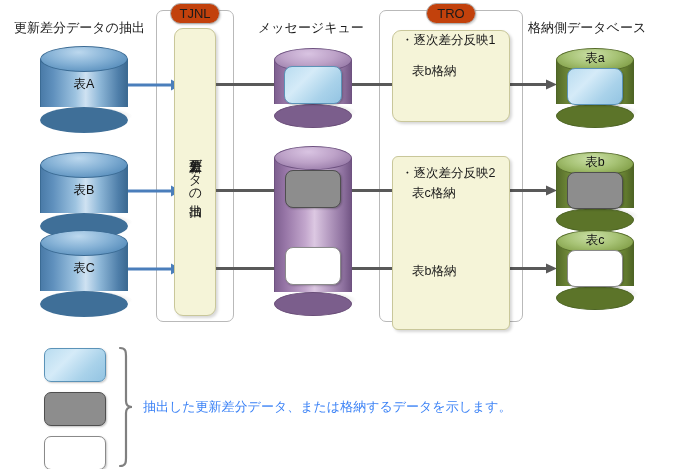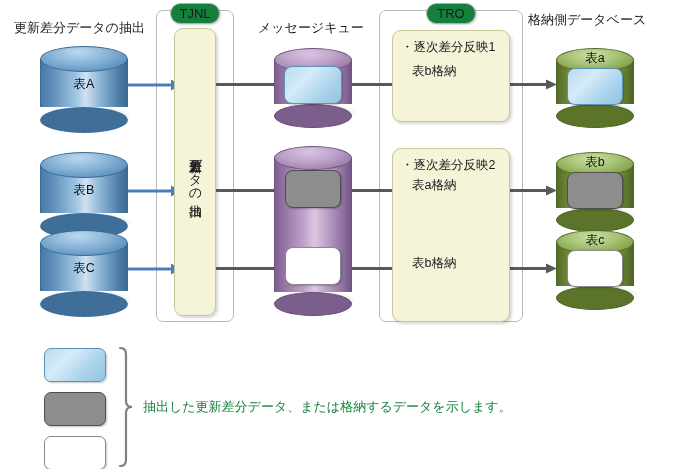--- a/index.html
+++ b/index.html
@@ -29,21 +29,21 @@
   .grp {
     position: absolute;
     border: 1px solid #b9b9b9;
     border-radius: 7px;
     background: transparent;
   }
   .grp-tab {
     position: absolute;
     border: 1px solid #b0b0b0;
     border-radius: 11px;
-    background: #15803d;
+    background: #c2410c;
     font-size: 13px;
     line-height: 19px;
     text-align: center;
     color: #1a1a1a;
     box-shadow: 1px 1px 2px rgba(0,0,0,0.18);
     z-index: 6;
   }
   .grp-mask {
     position: absolute;
     background: #ffffff;
@@ -188,34 +188,34 @@
 
   
   .arrow-svg { position: absolute; overflow: visible; }
 
   
   .legend-sw { position: absolute; width: 62px; height: 34px; border-radius: 7px; }
   .legend-text {
     position: absolute;
     font-size: 13px;
     line-height: 18px;
-    color: #15803d;
+    color: #3b82f6;
     white-space: nowrap;
   }
 </style>
 </head>
 <body>
 
 <div id="stage">
 
   <div class="col-head" style="left:14px; top:20px;">更新差分データの抽出</div>
 
   <div class="col-head" style="left:258px; top:20px;">メッセージキュー</div>
 
-  <div class="col-head" style="left:528px; top:12px;">格納側データベース</div>
+  <div class="col-head" style="left:528px; top:20px;">格納側データベース</div>
 
   <div class="grp" style="left:156px; top:10px; width:78px; height:312px;"></div>
   <div class="grp-mask" style="left:172px; top:4px; width:46px; height:12px;"></div>
   <div class="grp-tab" style="left:170px; top:3px; width:50px; height:21px;">TJNL</div>
 
   <div class="grp" style="left:379px; top:10px; width:144px; height:312px;"></div>
   <div class="grp-mask" style="left:428px; top:4px; width:46px; height:12px;"></div>
   <div class="grp-tab" style="left:426px; top:3px; width:50px; height:21px;">TRO</div>
 
   <svg class="arrow-svg" style="left:127px; top:78px;" width="55" height="14" viewBox="0 0 55 14">
@@ -293,27 +293,27 @@
   <svg class="arrow-svg" style="left:350px; top:185px;" width="207" height="11" viewBox="0 0 207 11">
     <line x1="0" y1="5.5" x2="196" y2="5.5" stroke="#595959" stroke-width="3.2"></line>
     <polygon points="196,0.5 207,5.5 196,10.5" fill="#595959"></polygon>
   </svg>
   <svg class="arrow-svg" style="left:350px; top:263px;" width="207" height="11" viewBox="0 0 207 11">
     <line x1="0" y1="5.5" x2="196" y2="5.5" stroke="#595959" stroke-width="3.2"></line>
     <polygon points="196,0.5 207,5.5 196,10.5" fill="#595959"></polygon>
   </svg>
 
   <div class="cream" style="left:392px; top:30px; width:118px; height:92px;">
-    <div class="cream-txt" style="left:8px; top:7px;">・逐次差分反映1</div>
+    <div class="cream-txt" style="left:8px; top:0;">・逐次差分反映1</div>
     <div class="cream-txt" style="left:19px; top:31px;">表b格納</div>
   </div>
 
-  <div class="cream" style="left:392px; top:148px; width:118px; height:174px;">
+  <div class="cream" style="left:392px; top:156px; width:118px; height:174px;border-radius:6px;">
     <div class="cream-txt" style="left:8px; top:7px;">・逐次差分反映2</div>
-    <div class="cream-txt" style="left:19px; top:27px;">表a格納</div>
+    <div class="cream-txt" style="left:19px; top:27px;">表c格納</div>
     <div class="cream-txt" style="left:19px; top:105px;">表b格納</div>
   </div>
 
   <div class="cyl cyl-green" style="left:556px; top:48px; width:78px; height:68px;">
     <div class="shadow"></div>
     <div class="bot" style="bottom:-12px;"></div>
     <div class="side" style="top:12px; bottom:12px;"></div>
     <div class="top" style="top:0;"></div>
     <div class="cyl-label" style="top:3px;">表a</div>
     <div class="chip chip-blue" style="left:11px; top:20px; width:56px; height:37px;"></div>

